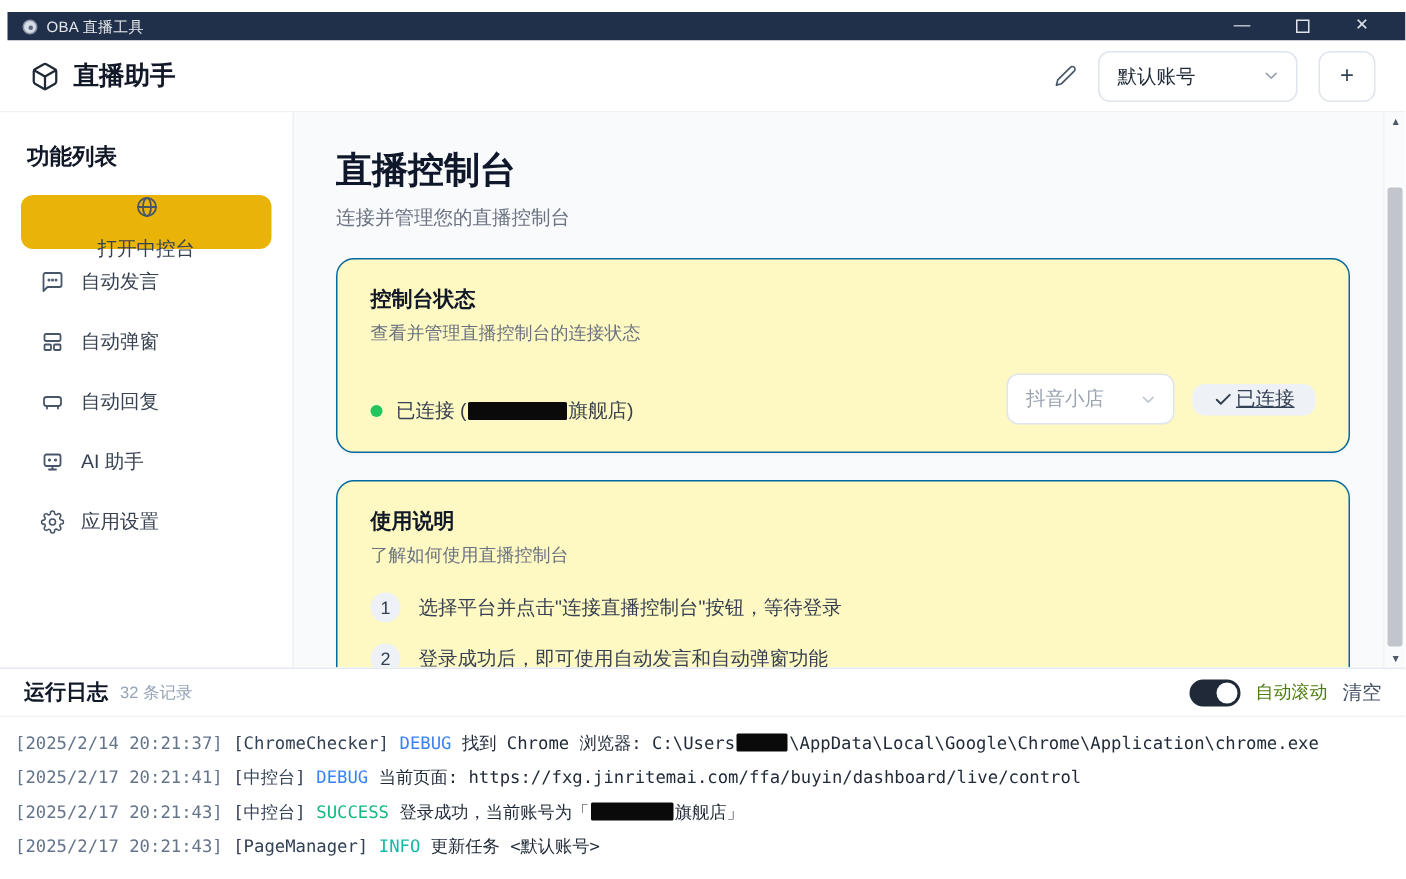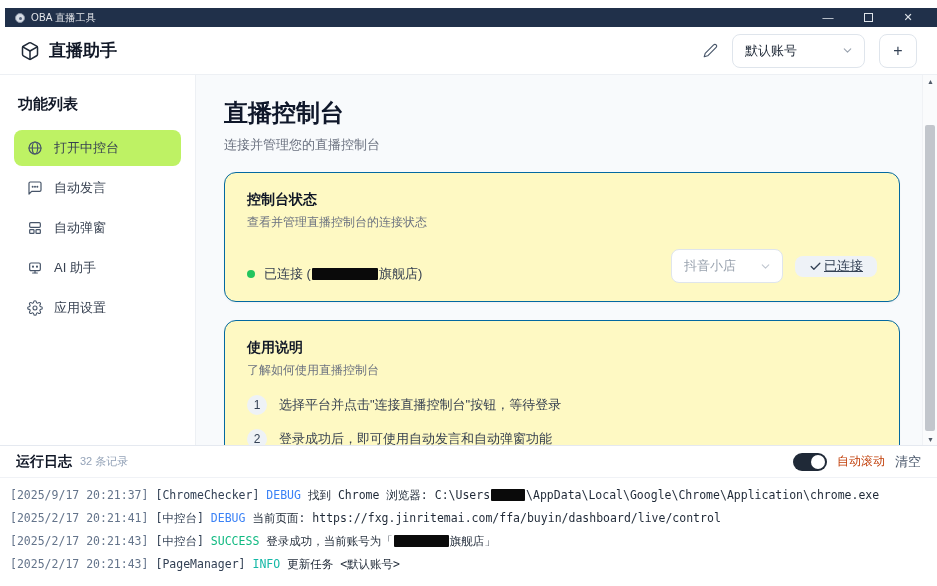--- a/index.html
+++ b/index.html
@@ -23,21 +23,21 @@
   .icon-btn { display:flex; align-items:center; justify-content:center; cursor:pointer; }
   .select { display:flex; align-items:center; justify-content:space-between; border:1px solid #dfe5ec; border-radius:8px; background:#fff; height:34px; padding:0 10px 0 12px; font-size:13px; color:#1f2937; cursor:pointer; }
   .acct-select { width:133px; }
   .plus-btn { width:38px; height:34px; border:1px solid #dfe5ec; border-radius:8px; background:#fff; font-size:16px; color:#334155; display:flex; align-items:center; justify-content:center; cursor:pointer; }
 
   
   .bodyrow { position:absolute; top:75px; left:0; right:0; height:370px; display:flex; }
   .sidebar { width:196px; background:#fff; border-right:1px solid #edf0f4; padding:20px 14px; }
   .sb-heading { font-size:15px; font-weight:bold; color:#111827; margin:0 4px 16px; }
   .sb-item { display:flex; align-items:center; gap:11px; height:36px; padding:0 13px; border-radius:8px; font-size:13px; color:#374151; margin-bottom:4px; cursor:pointer; }
-  .sb-item.active { background:#bef264; }
+  .sb-item.active { background:#eab308;flex-direction:column; }
   .sb-item svg { flex:none; }
 
   .main { flex:1; background:#f8fafc; padding:22px 16px 0 28px; position:relative; overflow:hidden; }
   .main h1 { font-size:24px; font-weight:bold; color:#0f172a; }
   .main .subtitle { font-size:13px; color:#6b7280; margin-top:7px; }
   .card { background:#fef9c3; border:1px solid #0369a1; border-radius:12px; box-shadow:0 1px 2px rgba(16,24,40,.04); padding:18px 22px; margin-top:18px; margin-right:6px; }
   .card h2 { font-size:14px; font-weight:bold; color:#111827; }
   .card .card-desc { font-size:12px; color:#6b7280; margin-top:5px; }
   .status-row { margin-top:18px; display:flex; align-items:flex-end; }
   .status-left { display:flex; align-items:center; gap:9px; font-size:13px; color:#374151; }
@@ -58,21 +58,21 @@
   .scroll-thumb { position:absolute; left:2px; width:10px; top:50px; bottom:14px; background:#c2c6cc; border-radius:2px; }
 
   
   .logpanel { position:absolute; top:445px; left:0; right:0; bottom:0; background:#fff; border-top:1px solid #e5e9f0; }
   .log-header { height:32px; display:flex; align-items:center; padding:0 16px; border-bottom:1px solid #f0f2f6; }
   .log-title { font-size:14px; font-weight:bold; color:#111827; }
   .log-count { font-size:11px; color:#94a3b8; margin-left:8px; }
   .log-controls { margin-left:auto; display:flex; align-items:center; gap:10px; }
   .toggle { width:34px; height:18px; border-radius:9px; background:#1f2937; position:relative; cursor:pointer; }
   .toggle .knob { position:absolute; top:2px; right:2px; width:14px; height:14px; border-radius:50%; background:#fff; }
-  .toggle-label { font-size:12px; color:#c2410c; }
+  .toggle-label { font-size:12px; color:#4d7c0f; }
   .clear-btn { font-size:13px; color:#475569; background:none; border:none; cursor:pointer; }
   .log-lines { padding:6px 10px; font-family:"DejaVu Sans Mono", monospace; font-size:11.5px; line-height:23px; white-space:nowrap; }
   .log-ts { color:#64748b; }
   .log-src { color:#334155; margin-left:7px; }
   .log-level { margin-left:7px; }
   .log-msg { color:#1f2937; margin-left:7px; }
   .redact { display:inline-block; height:12px; background:#0a0a0a; vertical-align:-2px; margin:0 1px; border-radius:1px; }
 </style>
 </head>
 <body>
@@ -143,20 +143,28 @@
 
       <div class="sb-item">
         <svg width="16" height="16" viewBox="0 0 24 24" fill="none" stroke="#475569" stroke-width="1.8" stroke-linecap="round">
             <rect x="4" y="4" width="16" height="7" rx="1.5"></rect>
             <rect x="4" y="14.5" width="6.5" height="5.5" rx="1"></rect>
             <rect x="13.5" y="14.5" width="6.5" height="5.5" rx="1"></rect>
           </svg>
         <span>自动弹窗</span>
       </div>
 
+      <div class="sb-item">
+        <svg width="16" height="16" viewBox="0 0 24 24" fill="none" stroke="#475569" stroke-width="1.8" stroke-linecap="round" stroke-linejoin="round">
+            <rect x="3.5" y="7" width="17" height="9" rx="2.5"></rect>
+            <path d="M6.5 16v2.5"></path>
+            <path d="M17.5 16v2.5"></path>
+          </svg>
+        <span>自动回复</span>
+      </div>
 
       <div class="sb-item">
         <svg width="16" height="16" viewBox="0 0 24 24" fill="none" stroke="#475569" stroke-width="1.8" stroke-linecap="round" stroke-linejoin="round">
             <rect x="4" y="4.5" width="16" height="11.5" rx="2"></rect>
             <circle cx="9" cy="10" r="0.7" fill="#475569"></circle>
             <circle cx="15" cy="10" r="0.7" fill="#475569"></circle>
             <path d="M12 16v3"></path>
             <path d="M8.5 19.5h7"></path>
           </svg>
         <span>AI 助手</span>
@@ -230,21 +238,21 @@
       <div class="log-controls">
         <span class="toggle">
             <span class="knob"></span>
           </span>
         <span class="toggle-label">自动滚动</span>
         <button class="clear-btn">清空</button>
       </div>
     </div>
     <div class="log-lines">
       <div class="log-line">
-        <span class="log-ts">[2025/9/17 20:21:37]</span><span class="log-src">[ChromeChecker]</span><span class="log-level" style="color: rgb(59, 130, 246);">DEBUG</span><span class="log-msg"><span>找到 Chrome 浏览器: C:\Users</span><span class="redact" style="width: 34px;"></span><span>\AppData\Local\Google\Chrome\Application\chrome.exe</span></span>
+        <span class="log-ts">[2025/2/14 20:21:37]</span><span class="log-src">[ChromeChecker]</span><span class="log-level" style="color: rgb(59, 130, 246);">DEBUG</span><span class="log-msg"><span>找到 Chrome 浏览器: C:\Users</span><span class="redact" style="width: 34px;"></span><span>\AppData\Local\Google\Chrome\Application\chrome.exe</span></span>
       </div>
       <div class="log-line">
         <span class="log-ts">[2025/2/17 20:21:41]</span><span class="log-src">[中控台]</span><span class="log-level" style="color: rgb(59, 130, 246);">DEBUG</span><span class="log-msg"><span>当前页面: https://fxg.jinritemai.com/ffa/buyin/dashboard/live/control</span></span>
       </div>
       <div class="log-line">
         <span class="log-ts">[2025/2/17 20:21:43]</span><span class="log-src">[中控台]</span><span class="log-level" style="color: rgb(16, 185, 129);">SUCCESS</span><span class="log-msg"><span>登录成功，当前账号为「</span><span class="redact" style="width: 55px;"></span><span>旗舰店」</span></span>
       </div>
       <div class="log-line">
         <span class="log-ts">[2025/2/17 20:21:43]</span><span class="log-src">[PageManager]</span><span class="log-level" style="color: rgb(20, 184, 166);">INFO</span><span class="log-msg"><span>更新任务 &lt;默认账号&gt;</span></span>
       </div>

